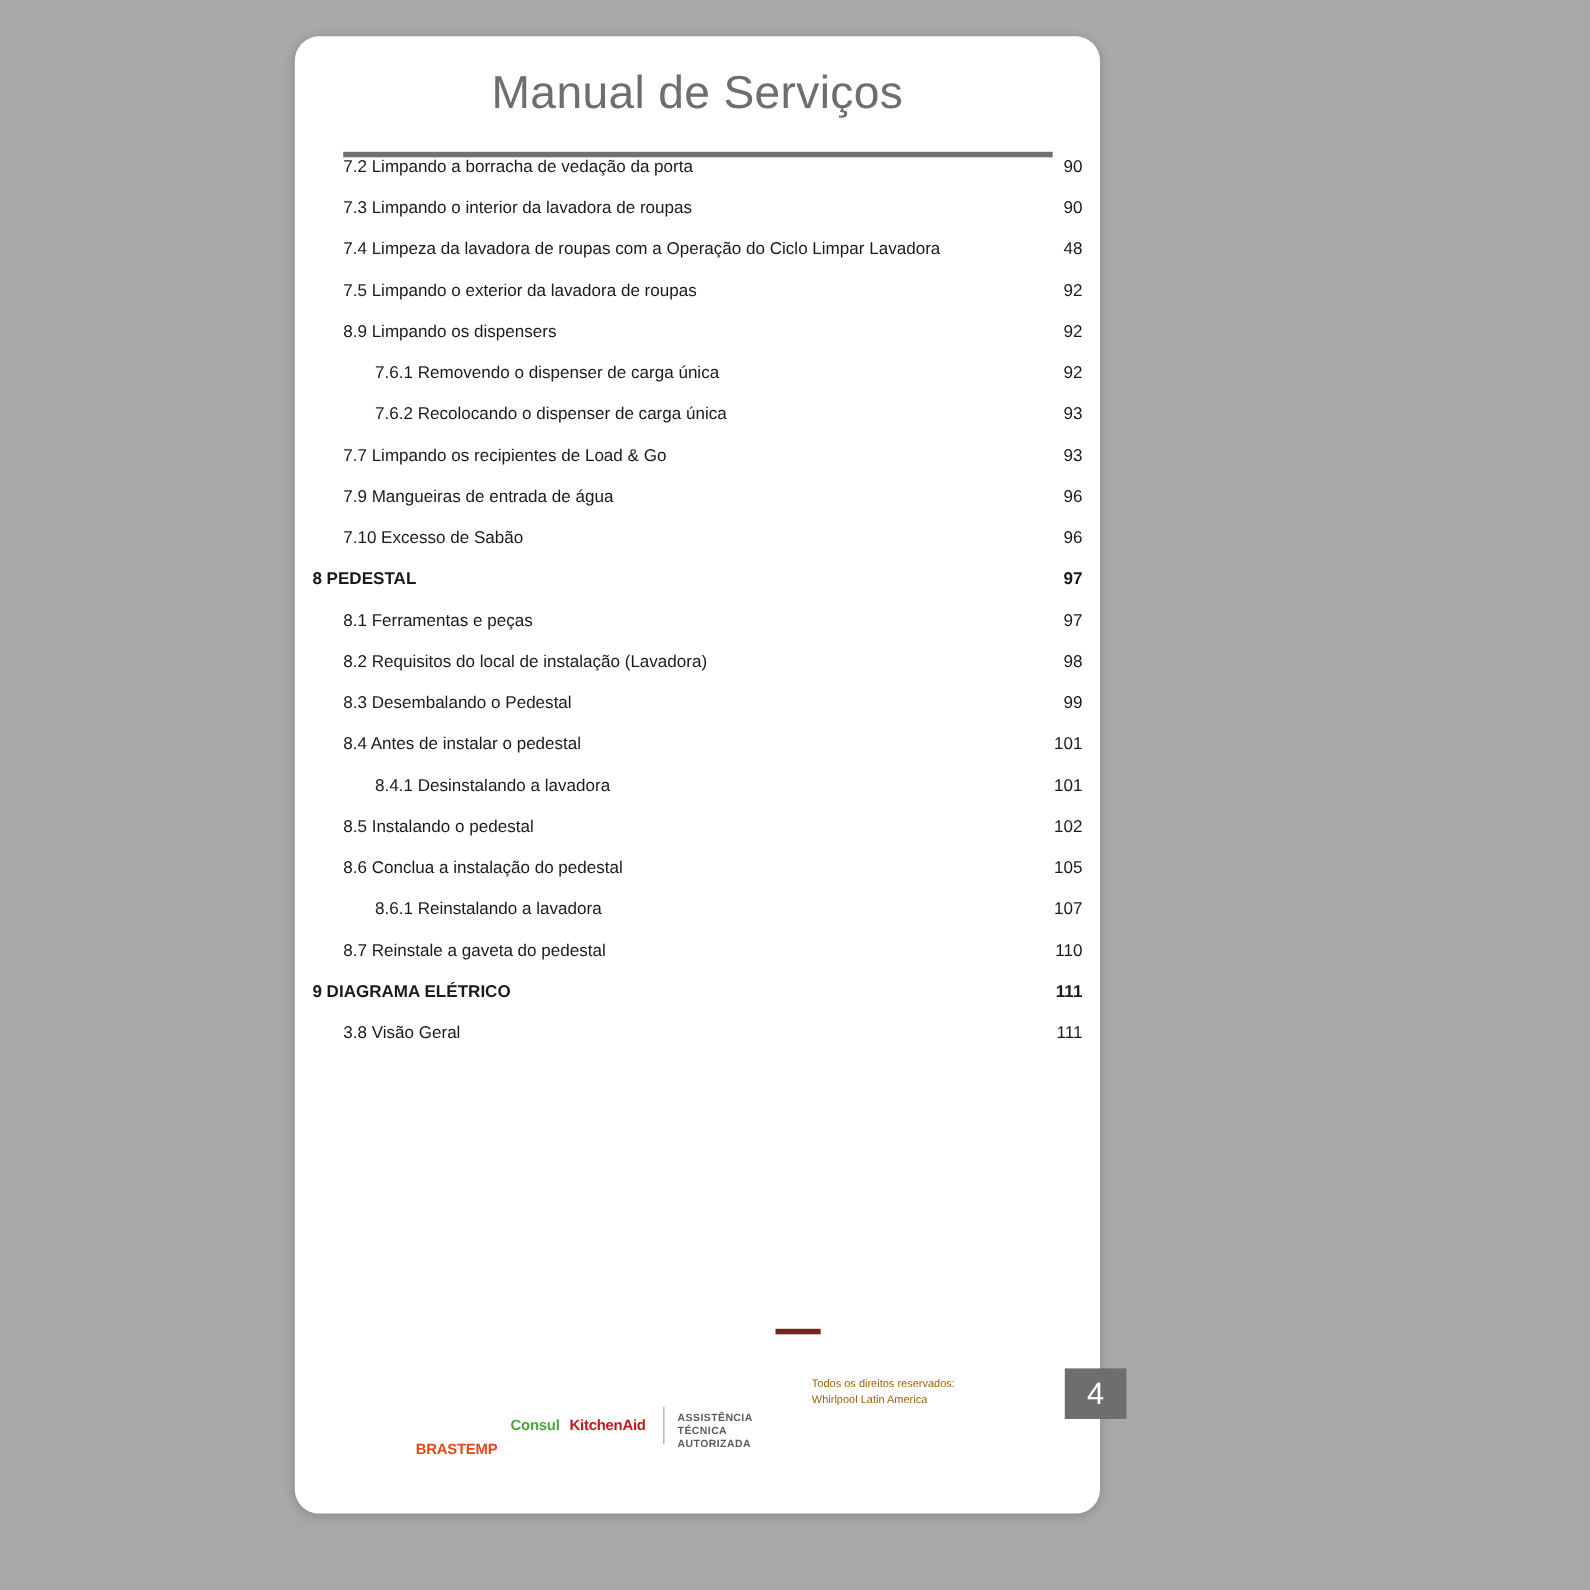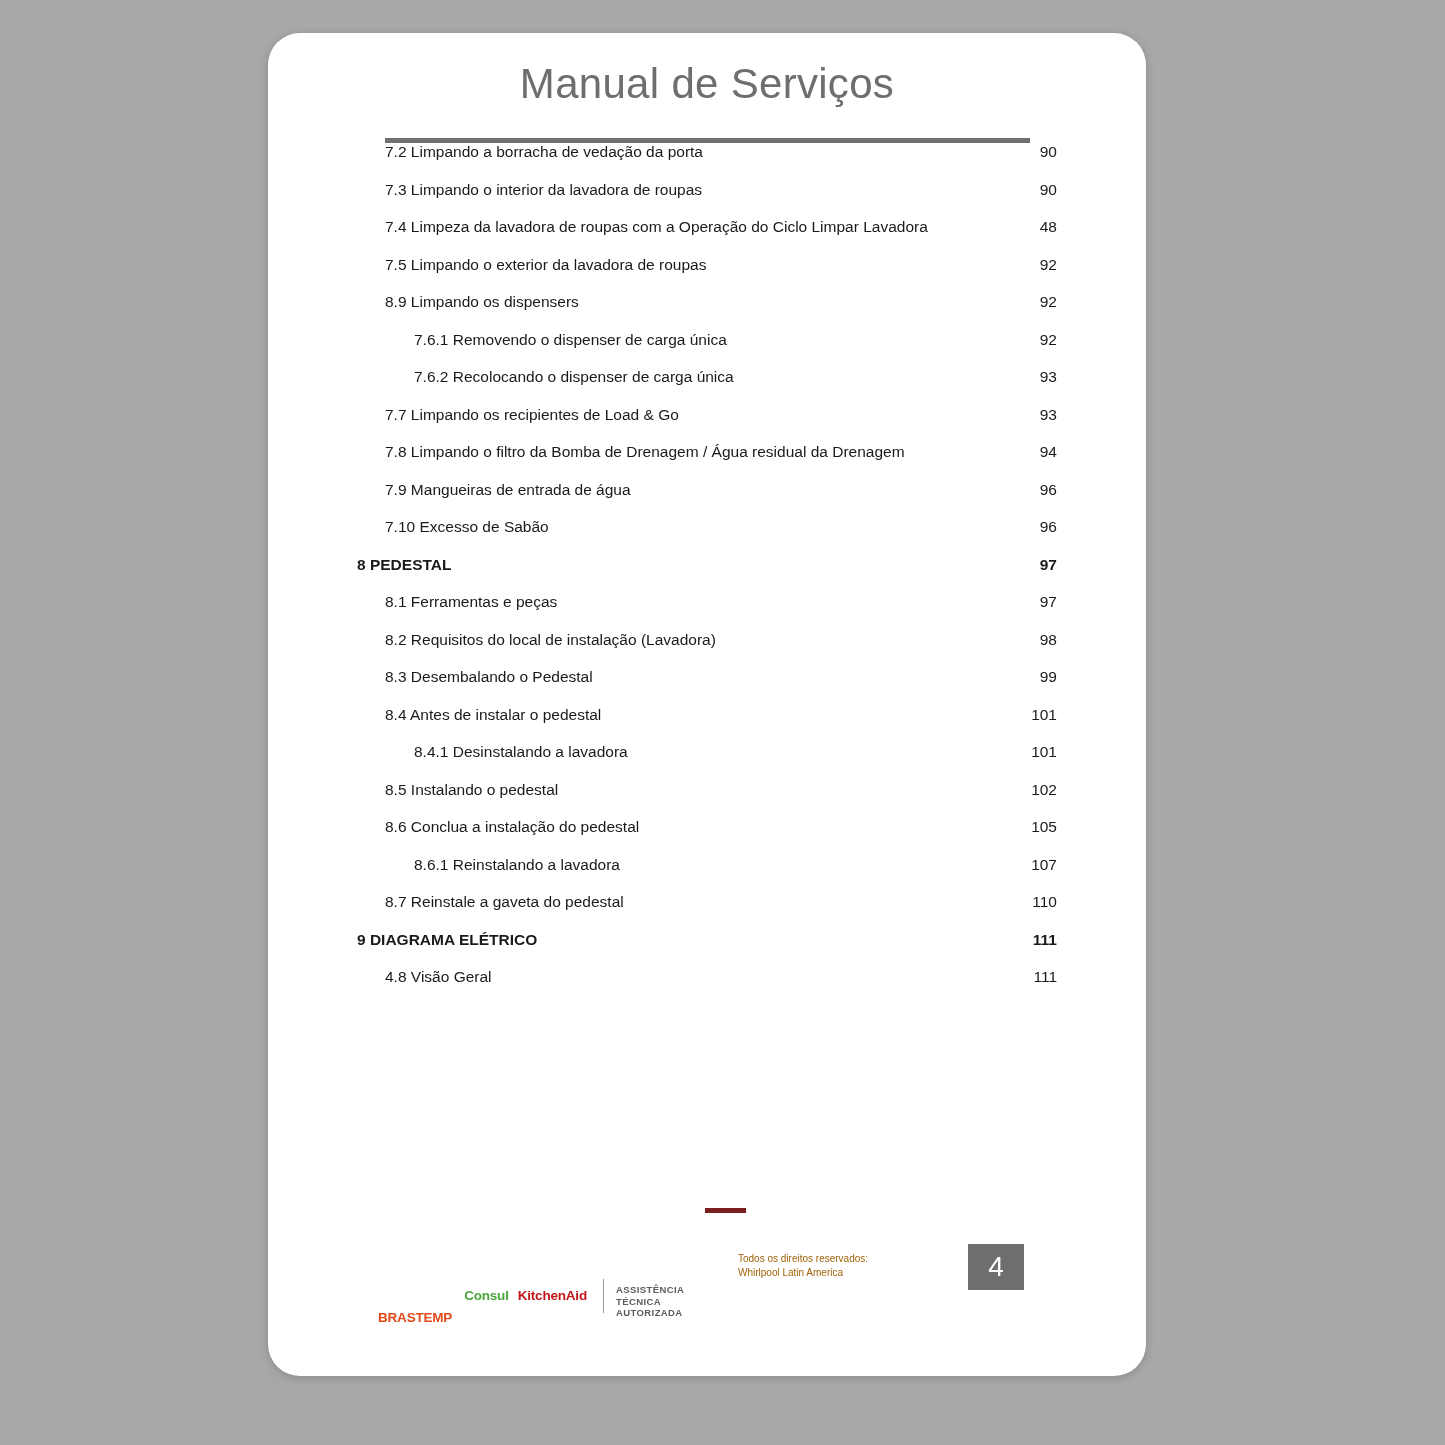--- a/index.html
+++ b/index.html
@@ -10,24 +10,24 @@
     width: 1445px;
     height: 1445px;
     background: #a8a8a8;
     font-family: "Liberation Sans", sans-serif;
     overflow: hidden;
   }
   .page {
     position: absolute;
     left: 268px;
     top: 33px;
-    width: 878px;
+    width: 732px;
     height: 1343px;
     background: #ffffff;
-    border-radius: 32px;
+    border-radius: 22px;
     box-shadow: 0 2px 10px rgba(0,0,0,0.18);
     box-sizing: border-box;
   }
   .doc-title {
     text-align: center;
     font-size: 42px;
     color: #6e6e6e;
     font-weight: normal;
     margin: 0;
     padding-top: 27px;
@@ -170,24 +170,20 @@
       </div>
       <div class="toc-row lvl-2">
         <span class="label">7.6.2 Recolocando o dispenser de carga única</span>
         <span class="pg">93</span>
       </div>
       <div class="toc-row lvl-1">
         <span class="label">7.7 Limpando os recipientes de Load &amp; Go</span>
         <span class="pg">93</span>
       </div>
       <div class="toc-row lvl-1">
-        <span class="label">7.8 Limpando o filtro da Bomba de Drenagem / Água residual da Drenagem</span>
-        <span class="pg">94</span>
-      </div>
-      <div class="toc-row lvl-1">
         <span class="label">7.9 Mangueiras de entrada de água</span>
         <span class="pg">96</span>
       </div>
       <div class="toc-row lvl-1">
         <span class="label">7.10 Excesso de Sabão</span>
         <span class="pg">96</span>
       </div>
       <div class="toc-row lvl-0">
         <span class="label">8 PEDESTAL</span>
         <span class="pg">97</span>
@@ -226,21 +222,21 @@
       </div>
       <div class="toc-row lvl-1">
         <span class="label">8.7 Reinstale a gaveta do pedestal</span>
         <span class="pg">110</span>
       </div>
       <div class="toc-row lvl-0">
         <span class="label">9 DIAGRAMA ELÉTRICO</span>
         <span class="pg">111</span>
       </div>
       <div class="toc-row lvl-1">
-        <span class="label">4.8 Visão Geral</span>
+        <span class="label">3.8 Visão Geral</span>
         <span class="pg">111</span>
       </div>
     </div>
 
   <div class="footer">
     <div class="footer-dash"></div>
 
     <div class="brands">
       <span class="brand-brastemp">BRASTEMP</span>
       <span class="brand-consul">Consul</span>

